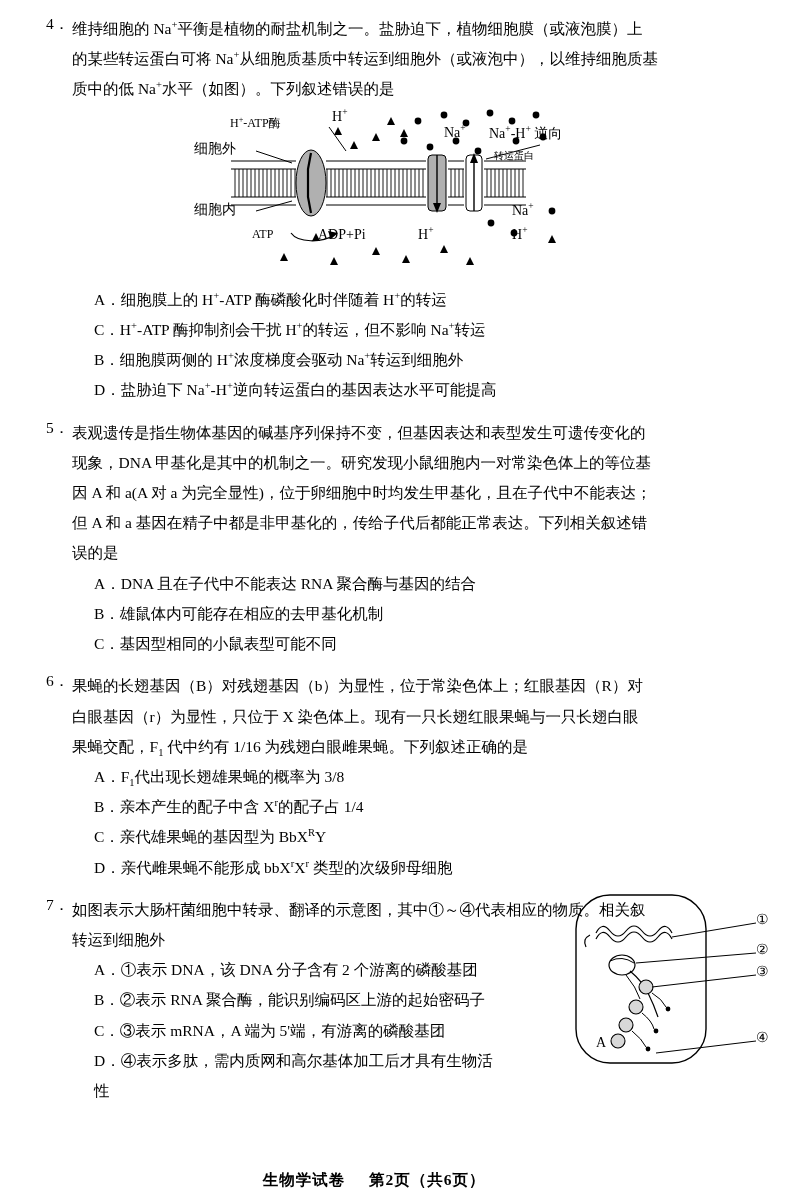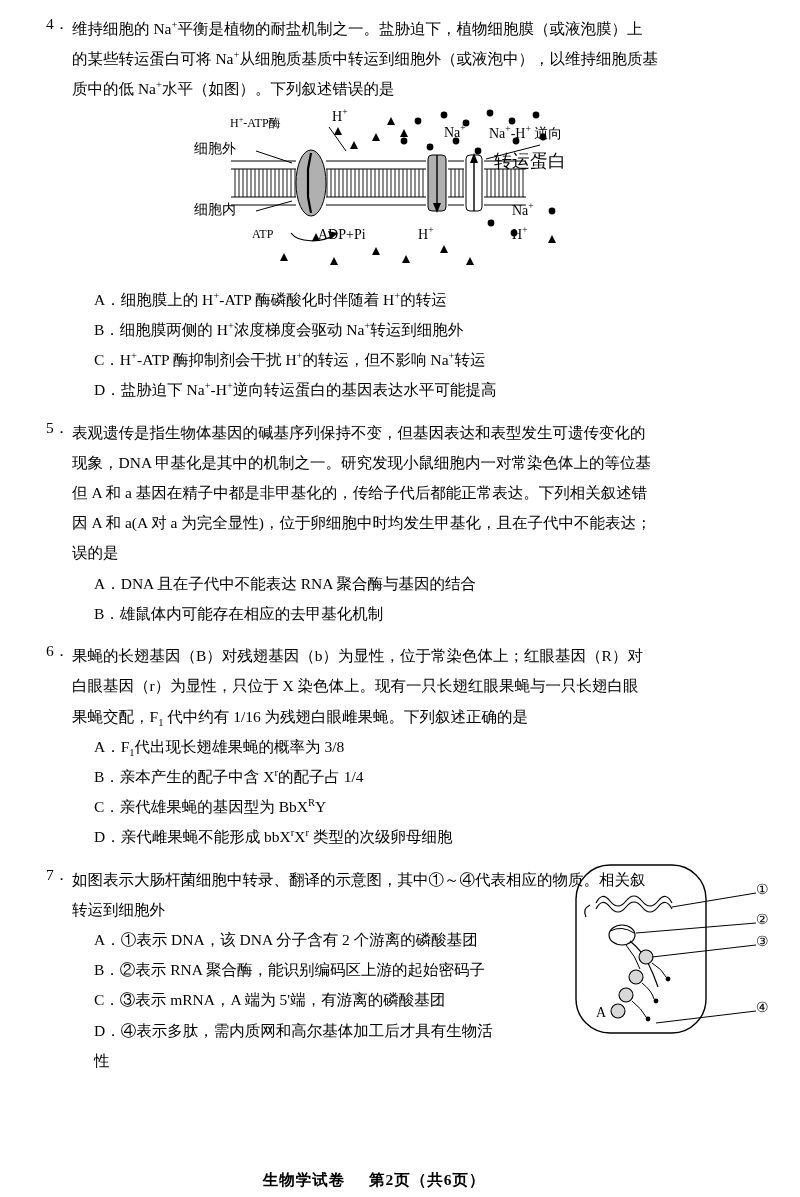--- a/index.html
+++ b/index.html
@@ -317,42 +317,43 @@
 
       <div style="position:absolute;left:184px;top:8px;font-size:12px;">H<sup>+</sup>-ATP酶</div>
       <div style="position:absolute;left:286px;top:2px;font-size:14px;">H<sup>+</sup></div>
       <div style="position:absolute;left:148px;top:33px;font-size:14px;">细胞外</div>
       <div style="position:absolute;left:148px;top:94px;font-size:14px;">细胞内</div>
       <div style="position:absolute;left:206px;top:120px;font-size:12px;">ATP</div>
       <div style="position:absolute;left:272px;top:120px;font-size:14px;">ADP+Pi</div>
       <div style="position:absolute;left:372px;top:120px;font-size:14px;">H<sup>+</sup></div>
       <div style="position:absolute;left:398px;top:18px;font-size:14px;">Na<sup>+</sup></div>
       <div style="position:absolute;left:443px;top:18px;font-size:14px;">Na<sup>+</sup>-H<sup>+</sup> 逆向</div>
-      <div style="position:absolute;left:448px;top:42px;font-size:18px;">转运蛋白</div>
+      <div style="position:absolute;left:448px;top:42px;font-size:10px;">转运蛋白</div>
       <div style="position:absolute;left:466px;top:96px;font-size:14px;">Na<sup>+</sup></div>
       <div style="position:absolute;left:466px;top:120px;font-size:14px;">H<sup>+</sup></div>
     </div>
 
     <div class="opt">A．细胞膜上的 H<sup>+</sup>-ATP 酶磷酸化时伴随着 H<sup>+</sup>的转运</div>
+    <div class="opt">C．H<sup>+</sup>-ATP 酶抑制剂会干扰 H<sup>+</sup>的转运，但不影响 Na<sup>+</sup>转运</div>
     <div class="opt">B．细胞膜两侧的 H<sup>+</sup>浓度梯度会驱动 Na<sup>+</sup>转运到细胞外</div>
-    <div class="opt">C．H<sup>+</sup>-ATP 酶抑制剂会干扰 H<sup>+</sup>的转运，但不影响 Na<sup>+</sup>转运</div>
     <div class="opt">D．盐胁迫下 Na<sup>+</sup>-H<sup>+</sup>逆向转运蛋白的基因表达水平可能提高</div>
   </div>
 
   <div class="q" style="margin-top:12px;">
     <div class="qnum">5．</div>
     <div class="qbody">
       <div>表观遗传是指生物体基因的碱基序列保持不变，但基因表达和表型发生可遗传变化的</div>
       <div>现象，DNA 甲基化是其中的机制之一。研究发现小鼠细胞内一对常染色体上的等位基</div>
+      <div>因 A 和 a(A 对 a 为完全显性)，位于卵细胞中时均发生甲基化，且在子代中不能表达；</div>
       <div>但 A 和 a 基因在精子中都是非甲基化的，传给子代后都能正常表达。下列相关叙述错</div>
-      <div>因 A 和 a(A 对 a 为完全显性)，位于卵细胞中时均发生甲基化，且在子代中不能表达；</div>
       <div>误的是</div>
     </div>
     <div class="opt">A．DNA 且在子代中不能表达 RNA 聚合酶与基因的结合</div>
     <div class="opt">B．雄鼠体内可能存在相应的去甲基化机制</div>
+    <div class="opt">C．基因型相同的小鼠表型可能不同</div>
   </div>
 
   <div class="q" style="margin-top:12px;">
     <div class="qnum">6．</div>
     <div class="qbody">
       <div>果蝇的长翅基因（B）对残翅基因（b）为显性，位于常染色体上；红眼基因（R）对</div>
       <div>白眼基因（r）为显性，只位于 X 染色体上。现有一只长翅红眼果蝇与一只长翅白眼</div>
       <div>果蝇交配，F<sub>1</sub> 代中约有 1/16 为残翅白眼雌果蝇。下列叙述正确的是</div>
     </div>
     <div class="opt">A．F<sub>1</sub>代出现长翅雄果蝇的概率为 3/8</div>

